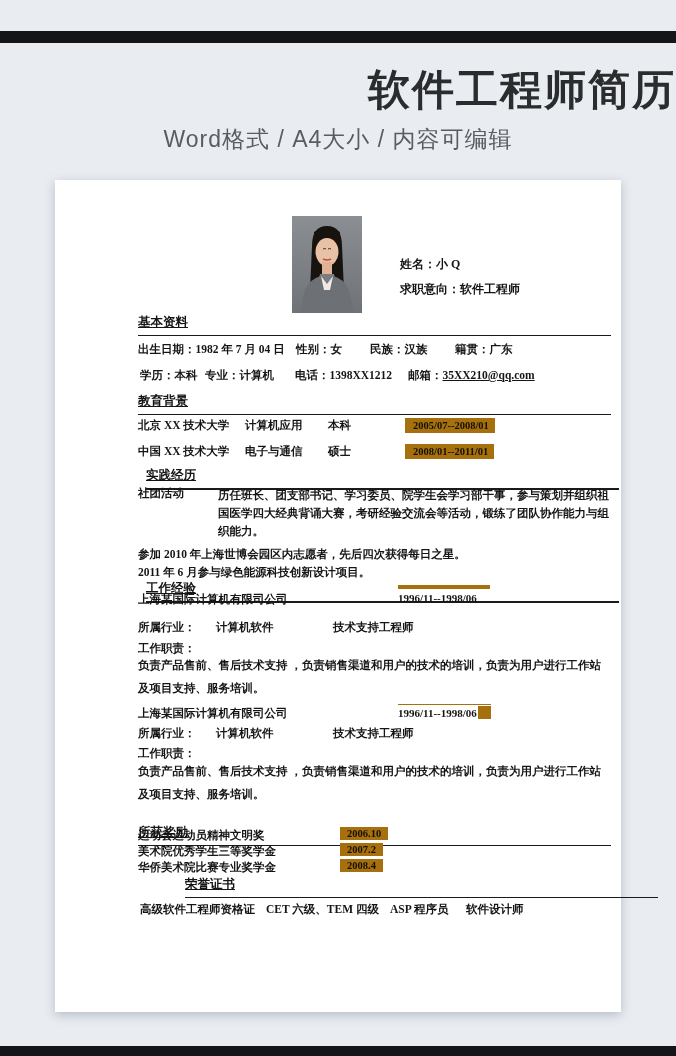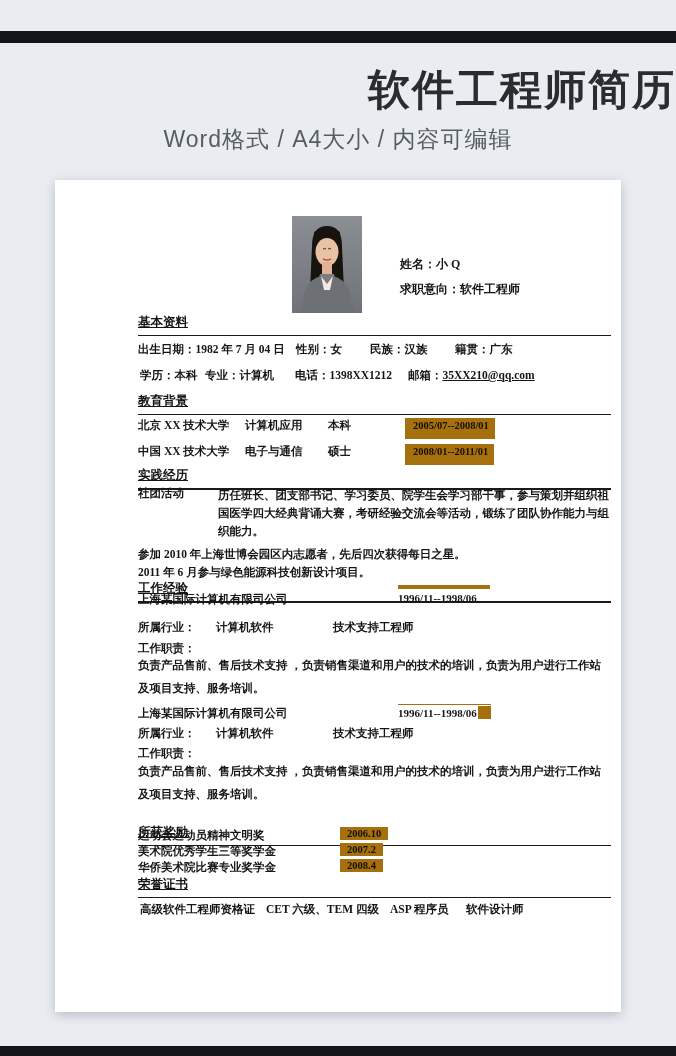--- a/index.html
+++ b/index.html
@@ -36,41 +36,41 @@
   .id-line { position:absolute; left:262px; font-size:12px; font-weight:bold; white-space:nowrap; }
   .id-name   { top:76px; }
   .id-intent { top:101px; }
 
   .sec {
     position:absolute; left:0; width:473px;
     font-size:12.5px; font-weight:bold; padding-bottom:4px;
     border-bottom:1px solid #1a1a1a;
   }
   .sec .t { text-decoration:underline; }
-  .sec.thick { border-bottom-width:2px; }
+  .sec.thick { border-bottom-width:2px;margin-left:8px; }
   .sec-basic  { top:134px; }
   .sec-edu    { top:213px; }
   .sec-prac   { top:287px; }
   .sec-work   { top:400px; }
   .sec-awards { top:644px; }
-  .sec-certs  { top:696px; }
+  .sec-certs  { top:696px;margin-left:47px; }
 
   .row { position:absolute; left:0; width:473px; font-size:11.5px; font-weight:600; white-space:nowrap; }
   .row span { position:absolute; top:0; }
 
   .r-basic1 { top:162px; } .r-basic2 { top:188px; }
   .f0 { left:0; }   .f1 { left:158px; } .f2 { left:232px; } .f3 { left:317px; }
   .f4 { left:2px; }   .f5 { left:67px; }  .f6 { left:157px; } .f7 { left:270px; }
   .email { text-decoration:underline; }
 
   .r-edu1 { top:238px; } .r-edu2 { top:264px; }
   .e-school { left:0; } .e-major { left:107px; } .e-degree { left:190px; }
   .hl-box {
     left:267px; top:-2px; background:#a5700d; color:#161006;
-    font-size:10.5px; font-weight:bold; padding:2px 6px 8px 8px; min-width:88px;
+    font-size:10.5px; font-weight:bold; padding:2px 6px 2px 8px; min-width:88px;
   }
 
   .prac { position:absolute; left:0; top:306px; width:473px; font-size:11.5px; font-weight:600; }
   .prac-row { display:flex; margin-bottom:5px; }
   .prac-label { width:80px; flex:none; }
   .prac-text { width:393px; line-height:18px; }
 
   .job-company { position:absolute; left:0; font-size:11.5px; font-weight:600; width:473px; }
   .job-date { position:absolute; left:260px; top:-7px; width:108px; font-size:11px; font-weight:600; }
   .job-date .goldbar { display:block; width:92px; height:4px; background:#a5700d; margin-bottom:3px; }

